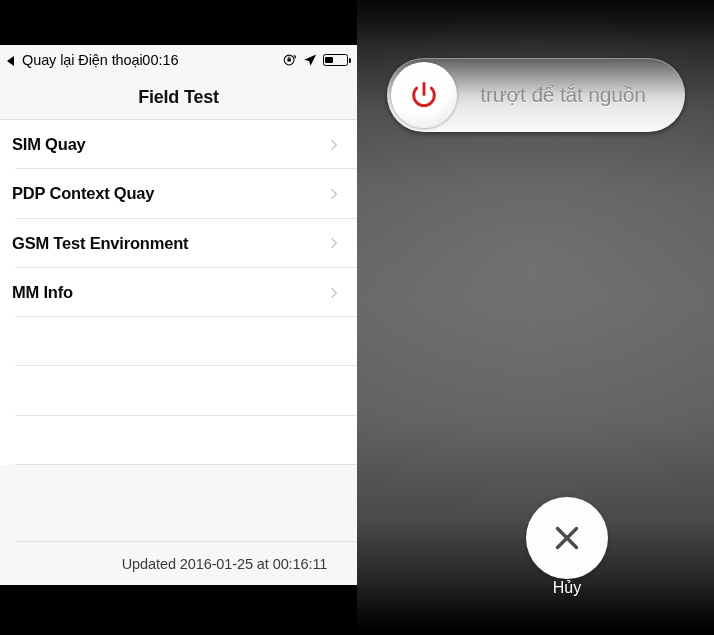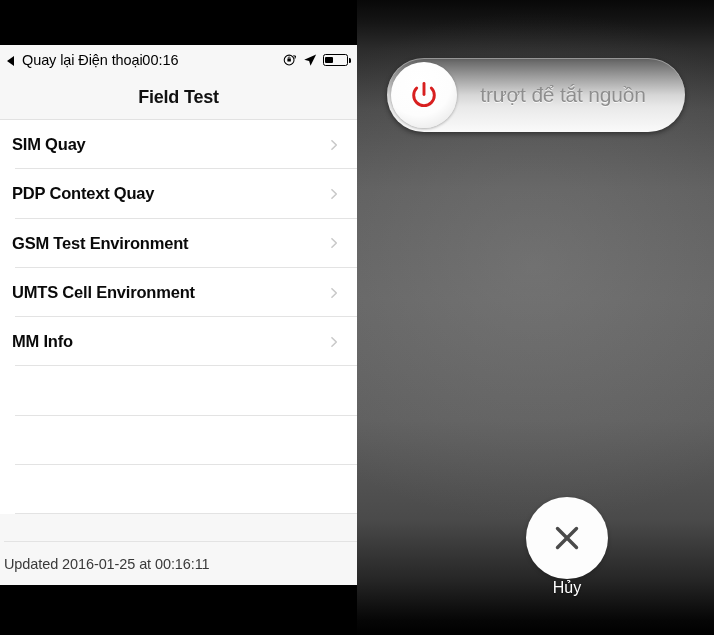--- a/index.html
+++ b/index.html
@@ -91,23 +91,23 @@
   }
   .chev{
     position:absolute;right:17px;top:50%;transform:translateY(-50%);
     width:11px;height:11px;
   }
   .chev svg{display:block;}
   .row.empty{height:49.3px;}
 
   
   .footer{
-    position:absolute;left:4px;bottom:0;width:417px;height:44px;
+    position:absolute;left:16px;bottom:0;width:417px;height:44px;
     background:#f7f7f7;border-top:1px solid #e3e3e3;
-    display:flex;align-items:center;justify-content:flex-start;
+    display:flex;align-items:center;justify-content:center;
     box-sizing:border-box;
   }
   .footer-text{font-size:14.5px;color:#3a3a3a;letter-spacing:-0.1px;}
 
   
   .right-pane{
     position:absolute;left:357px;top:0;width:420px;height:635px;
     overflow:hidden;
     background:
       radial-gradient(120% 65% at 42% 42%, rgba(150,150,150,0.30) 0%, rgba(120,120,120,0.0) 62%),
@@ -231,29 +231,20 @@
         <div class="row">
           <span class="row-label">GSM Test Environment</span>
           <span class="chev">
             <svg viewBox="0 0 12 12" width="11" height="11">
                 <path d="M3.2 1.3 L8 6 L3.2 10.7" fill="none" stroke="#c9c9c9" stroke-width="1.7" stroke-linecap="round" stroke-linejoin="round"></path>
               </svg>
           </span>
           <span class="sep"></span>
         </div>
 
-        <div class="row">
-          <span class="row-label">UMTS Cell Environment</span>
-          <span class="chev">
-            <svg viewBox="0 0 12 12" width="11" height="11">
-                <path d="M3.2 1.3 L8 6 L3.2 10.7" fill="none" stroke="#c9c9c9" stroke-width="1.7" stroke-linecap="round" stroke-linejoin="round"></path>
-              </svg>
-          </span>
-          <span class="sep"></span>
-        </div>
 
         <div class="row">
           <span class="row-label">MM Info</span>
           <span class="chev">
             <svg viewBox="0 0 12 12" width="11" height="11">
                 <path d="M3.2 1.3 L8 6 L3.2 10.7" fill="none" stroke="#c9c9c9" stroke-width="1.7" stroke-linecap="round" stroke-linejoin="round"></path>
               </svg>
           </span>
           <span class="sep"></span>
         </div>

